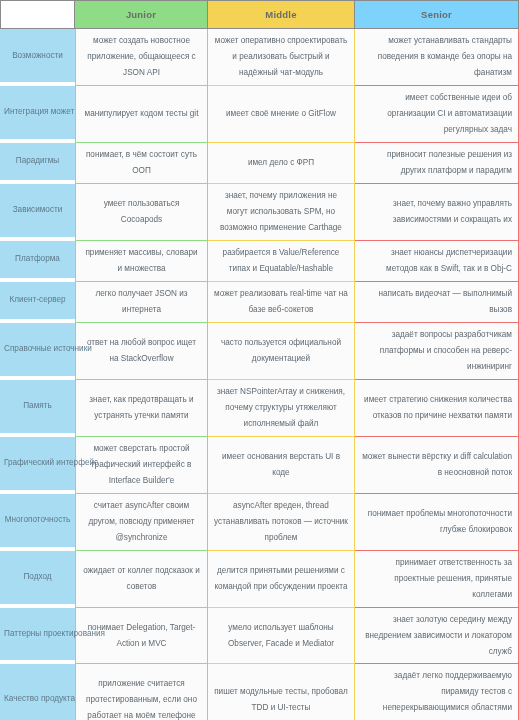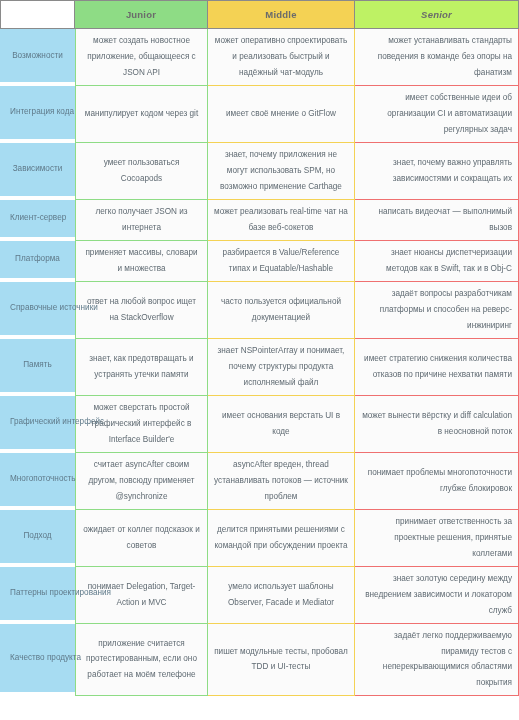--- a/index.html
+++ b/index.html
@@ -55,43 +55,42 @@
     border-bottom: 1.5px solid #8a8a8a;
     border-right: 1.5px solid #8a8a8a;
   }
   th.h-middle {
     background: #f4d254;
     border-top: 1.5px solid #8a8a8a;
     border-bottom: 1.5px solid #8a8a8a;
     border-right: 1.5px solid #8a8a8a;
   }
   th.h-senior {
-    background: #bef264;
-    border-top: 1.5px solid #8a8a8a;
-    border-bottom: 1.5px solid #8a8a8a;
-    border-right: 1.5px solid #8a8a8a;
-    font-style: italic;
+    background: #7dd3fc;
+    border-top: 1.5px solid #8a8a8a;
+    border-bottom: 1.5px solid #8a8a8a;
+    border-right: 1.5px solid #8a8a8a;
   }
 
   
   tbody td {
     padding: 4px 6px;
     vertical-align: middle;
     text-align: center;
     font-size: 8.2px;
     line-height: 1.95;
     color: #5f6a72;
     background: #fbfbfb;
   }
   td.lbl {
     background: #a7dcf2;
     color: #5f7a8a;
     font-size: 8.2px;
     line-height: 1.7;
-    padding: 4px 10px;
+    padding: 4px 4px;
     border-bottom: 4px solid #ffffff;
     white-space: nowrap;
   }
   td.col-j {
     border-left: 1.2px solid #8edc85;
     border-right: 1.2px solid #8edc85;
     border-bottom: 1.2px solid #8edc85;
   }
   td.col-m {
     border-right: 1.2px solid #f4d254;
@@ -126,53 +125,59 @@
       </tr>
     </thead>
     <tbody id="tbody">
         <tr>
           <td class="lbl">Возможности</td>
           <td class="col-j">может создать новостное приложение, общающееся с JSON API</td>
           <td class="col-m">может оперативно спроектировать и реализовать быстрый и надёжный чат-модуль</td>
           <td class="col-s">может устанавливать стандарты поведения в команде без опоры на фанатизм</td>
         </tr>
         <tr>
-          <td class="lbl">Интеграция кода</td>
-          <td class="col-j">манипулирует кодом через git</td>
+          <td class="lbl">Интеграция может</td>
+          <td class="col-j">манипулирует кодом тесты git</td>
           <td class="col-m">имеет своё мнение о GitFlow</td>
           <td class="col-s">имеет собственные идеи об организации CI и автоматизации регулярных задач</td>
+        </tr>
+        <tr>
+          <td class="lbl">Парадигмы</td>
+          <td class="col-j">понимает, в чём состоит суть ООП</td>
+          <td class="col-m">имел дело с ФРП</td>
+          <td class="col-s">привносит полезные решения из других платформ и парадигм</td>
         </tr>
         <tr>
           <td class="lbl">Зависимости</td>
           <td class="col-j">умеет пользоваться Cocoapods</td>
           <td class="col-m">знает, почему приложения не могут использовать SPM, но возможно применение Carthage</td>
           <td class="col-s">знает, почему важно управлять зависимостями и сокращать их</td>
         </tr>
         <tr>
+          <td class="lbl">Платформа</td>
+          <td class="col-j">применяет массивы, словари и множества</td>
+          <td class="col-m">разбирается в Value/Reference типах и Equatable/Hashable</td>
+          <td class="col-s">знает нюансы диспетчеризации методов как в Swift, так и в Obj-C</td>
+        </tr>
+        <tr>
           <td class="lbl">Клиент-сервер</td>
           <td class="col-j">легко получает JSON из интернета</td>
           <td class="col-m">может реализовать real-time чат на базе веб-сокетов</td>
           <td class="col-s">написать видеочат — выполнимый вызов</td>
         </tr>
         <tr>
-          <td class="lbl">Платформа</td>
-          <td class="col-j">применяет массивы, словари и множества</td>
-          <td class="col-m">разбирается в Value/Reference типах и Equatable/Hashable</td>
-          <td class="col-s">знает нюансы диспетчеризации методов как в Swift, так и в Obj-C</td>
-        </tr>
-        <tr>
           <td class="lbl">Справочные источники</td>
           <td class="col-j">ответ на любой вопрос ищет на StackOverflow</td>
           <td class="col-m">часто пользуется официальной документацией</td>
           <td class="col-s">задаёт вопросы разработчикам платформы и способен на реверс-инжиниринг</td>
         </tr>
         <tr>
           <td class="lbl">Память</td>
           <td class="col-j">знает, как предотвращать и устранять утечки памяти</td>
-          <td class="col-m">знает NSPointerArray и понимает, почему структуры продукта исполняемый файл</td>
+          <td class="col-m">знает NSPointerArray и снижения, почему структуры утяжеляют исполняемый файл</td>
           <td class="col-s">имеет стратегию снижения количества отказов по причине нехватки памяти</td>
         </tr>
         <tr>
           <td class="lbl">Графический интерфейс</td>
           <td class="col-j">может сверстать простой графический интерфейс в Interface Builder'е</td>
           <td class="col-m">имеет основания верстать UI в коде</td>
           <td class="col-s">может вынести вёрстку и diff calculation в неосновной поток</td>
         </tr>
         <tr>
           <td class="lbl">Многопоточность</td>

